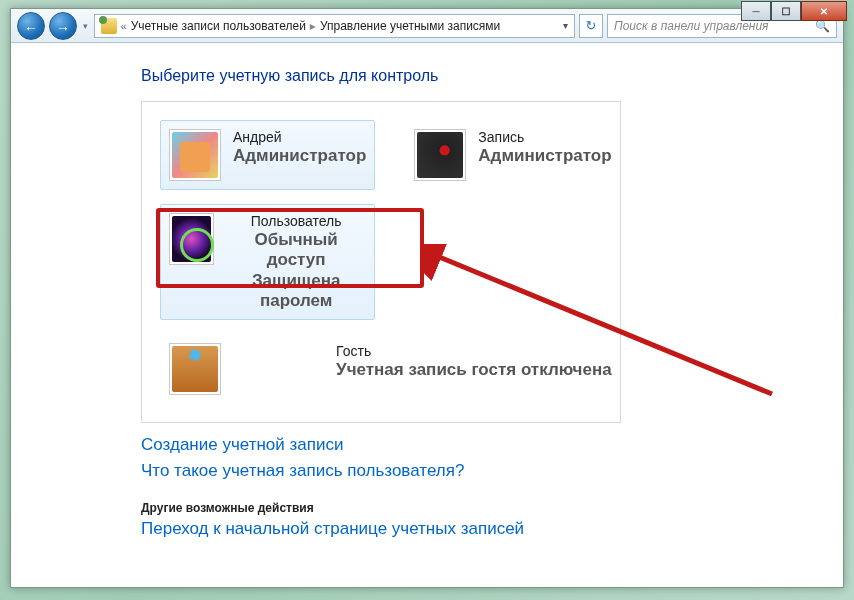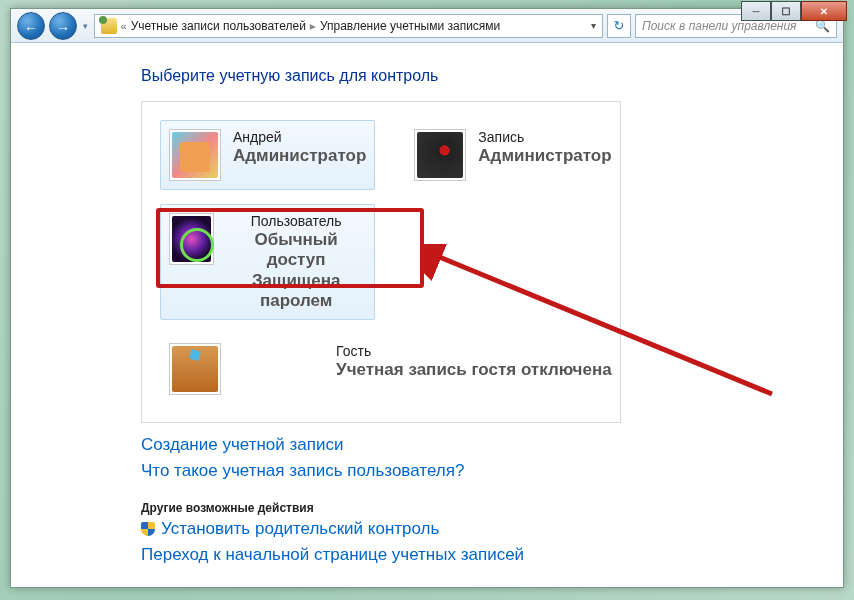--- a/index.html
+++ b/index.html
@@ -108,21 +108,21 @@
 }
 .refresh-btn {
   width: 24px; height: 24px;
   border: 1px solid #9ab5c8;
   background:#fff;
   display:flex;align-items:center;justify-content:center;
   color:#2a7ab8;
   font-size:13px;
 }
 .search-box {
-  width: 202px;
+  width: 230px;
   height: 24px;
   background: #fff;
   border: 1px solid #9ab5c8;
   display: flex;
   align-items: center;
   padding: 0 6px;
   color: #888;
   font-style: italic;
   font-size: 12px;
   justify-content: space-between;
@@ -317,20 +317,16 @@
       </div>
     </div>
 
     <div class="links">
       <span class="link">Создание учетной записи</span>
       <span class="link">Что такое учетная запись пользователя?</span>
     </div>
 
     <div class="section-title">Другие возможные действия</div>
 
-    <div class="shield-link">
-      <span class="shield-icon"></span>
-      <span class="link">Установить родительский контроль</span>
-    </div>
     <span class="link">Переход к начальной странице учетных записей</span>
 
   </div>
 </div>
 
 </body></html>

